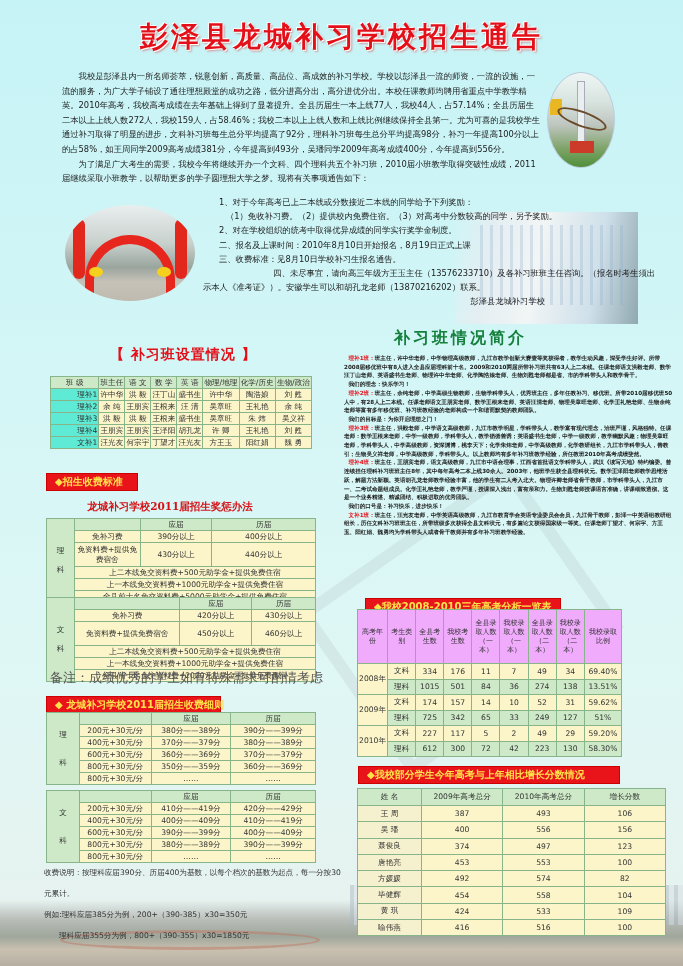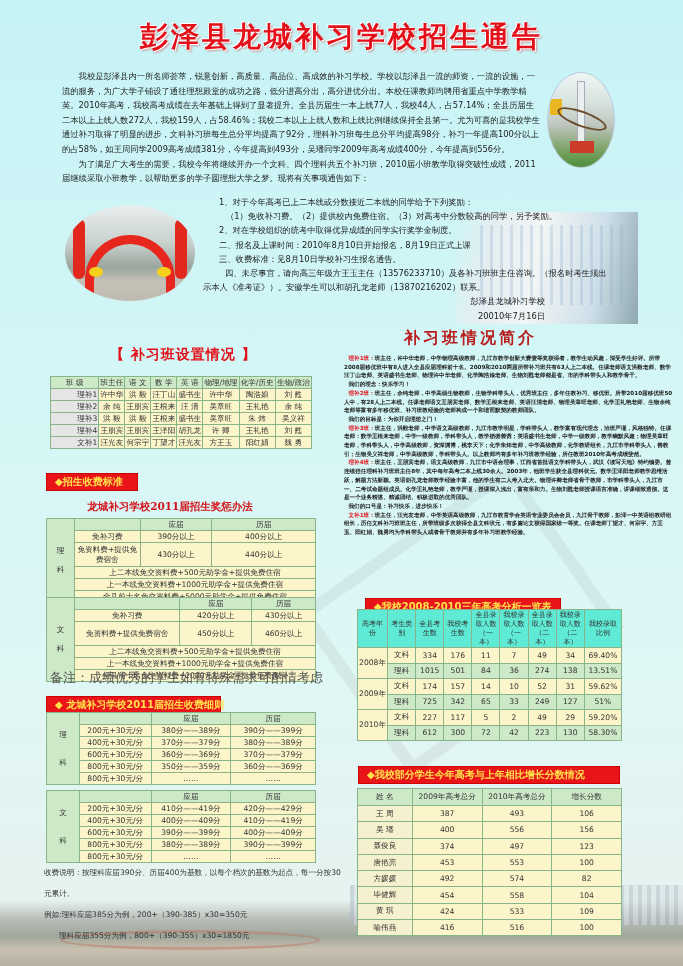--- a/index.html
+++ b/index.html
@@ -56,36 +56,36 @@
     left: 480px; top: 225px; width: 150px; height: 80px;
     background: repeating-linear-gradient(90deg, rgba(140,170,200,0.35) 0 3px, transparent 3px 10px);
     opacity: .8;
   }
   .notices {
     left: 215px; top: 195px; width: 440px;
     font-size: 8.3px; line-height: 14.2px; color: #1b1b1b;
   }
   .notices .l { padding-left: 4px; }
   .notices .ind { padding-left: 11px; }
-  .notices .hang { padding-left: 10px; }
+  .notices .hang { padding-left: 10px; text-align: right; }
   .notices .wrap { margin-left: -12px; }
   .sign { text-align: right; padding-right: 110px; }
 
   .h-red-bracket {
     left: 110px; top: 346px; font-family: "DejaVu Serif", serif; font-weight: bold;
     font-size: 14px; color: #e3101a; letter-spacing: 1px;
   }
   table { border-collapse: collapse; }
   .grid td, .grid th {
     border: 1px solid #88b48a; text-align: center; font-weight: normal;
     font-size: 7.6px; color: #333; height: 12px; padding: 0 1px;
   }
   .class-table { left: 50px; top: 376px; width: 262px; }
   .class-table th { background: #cde9c7; }
-  .class-table td.c0 { background: #e5e5e5; padding-left: 26px; }
+  .class-table td.c0 { background: #5eead4; padding-left: 26px; }
   .class-table td { background: #fbf5c9; }
 
   .red-bar {
     background: #e8141a; color: #ffe24a; font-weight: bold;
     font-size: 10px; line-height: 16px; padding: 0 8px; white-space: nowrap;
     border: 1px solid #c00;
   }
   .bar-fee { left: 46px; top: 473px; width: 92px; }
   .h-award {
     left: 0; width: 340px; top: 500px; text-align: center;
@@ -106,38 +106,38 @@
 
   .campus {
     left: 0; top: 900px; width: 683px; height: 66px;
     background: linear-gradient(180deg, rgba(200,205,205,0) 0%, #b8bdb8 30%, #9fa69b 55%, #c9c0b0 75%, #b5aea1 100%);
   }
   .track { left: 60px; top: 930px; width: 260px; height: 20px; border-radius: 50%; border: 3px solid rgba(190,120,100,0.5); }
   .bldg2 { left: 350px; top: 885px; width: 333px; height: 40px;
     background: repeating-linear-gradient(90deg, rgba(170,185,195,.7) 0 4px, rgba(215,222,228,.7) 4px 9px); opacity: .7; }
 
   .h-brief {
-    left: 404px; top: 328px; font-family: "DejaVu Serif", serif; font-weight: bold;
-    font-size: 16px; letter-spacing: 3px; color: #b91c1c;
+    left: 394px; top: 328px; font-family: "DejaVu Serif", serif; font-weight: bold;
+    font-size: 16px; letter-spacing: 3px; color: #15803d;
   }
   .brief {
     left: 344px; top: 354px; width: 330px;
     font-size: 5.6px; line-height: 8.7px; color: #1a1a1a; font-weight: bold;
   }
   .brief .tag { color: #e3101a; }
   .brief p { text-indent: 0.8em; }
   .bar-analysis { left: 365px; top: 598px; width: 196px; }
   .analysis { left: 357px; top: 609px; width: 265px; }
   .analysis td, .analysis th { height: 15.5px; font-size: 7.6px; }
-  .analysis thead th { background: #5eead4; height: 38px; line-height: 9px; font-size: 7px; }
+  .analysis thead th { background: #f0abfc; height: 54px; line-height: 9px; font-size: 7px; }
   .analysis td.yr, .analysis td.type { background: #cde9c7; }
   .analysis tr.odd td { background: #fbf5c9; }
   .analysis tr.even td { background: #cde9c7; }
   .bar-growth { left: 358px; top: 766px; width: 262px; }
-  .growth { left: 357px; top: 788px; width: 265px; border-radius: 32px; }
+  .growth { left: 357px; top: 788px; width: 309px; border-radius: 32px; }
   .growth th { background: #cde9c7; height: 17px; font-size: 7.6px; }
   .growth td { background: #fbf5c9; height: 16.3px; font-size: 7.6px; }
   .growth td.nm { background: #f5f0cd; }
   .wm {
     left: 330px; top: 520px; width: 260px; height: 200px; opacity: 0.1;
     border: 12px solid #777; transform: rotate(-35deg); pointer-events: none;
   }
 </style>
 </head>
 <body>
@@ -175,21 +175,20 @@
 
 <div class="abs notices">
   <div class="l">1、对于今年高考已上二本线或分数接近二本线的同学给予下列奖励：</div>
   <div class="ind">（1）免收补习费。（2）提供校内免费住宿。（3）对高考中分数较高的同学，另予奖励。</div>
   <div class="l">2、对在学校组织的统考中取得优异成绩的同学实行奖学金制度。</div>
   <div class="l">二、报名及上课时间：2010年8月10日开始报名，8月19日正式上课</div>
   <div class="l">三、收费标准：见8月10日学校补习生报名通告。</div>
   <div class="hang">四、未尽事宜，请向高三年级方王玉主任（13576233710）及各补习班班主任咨询。（报名时考生须出</div>
   <div class="wrap">示本人《准考证》）。安徽学生可以和胡孔龙老师（13870216202）联系。</div>
   <div class="sign">彭泽县龙城补习学校</div>
-  <div class="sign">20010年7月16日</div>
 </div>
 
 <div class="abs h-red-bracket">【 补习班设置情况 】</div>
 <table class="abs grid class-table">
   <thead>
     <tr>
       <th>班 级</th>
       <th>班主任</th>
       <th>语 文</th>
       <th>数 学</th>

